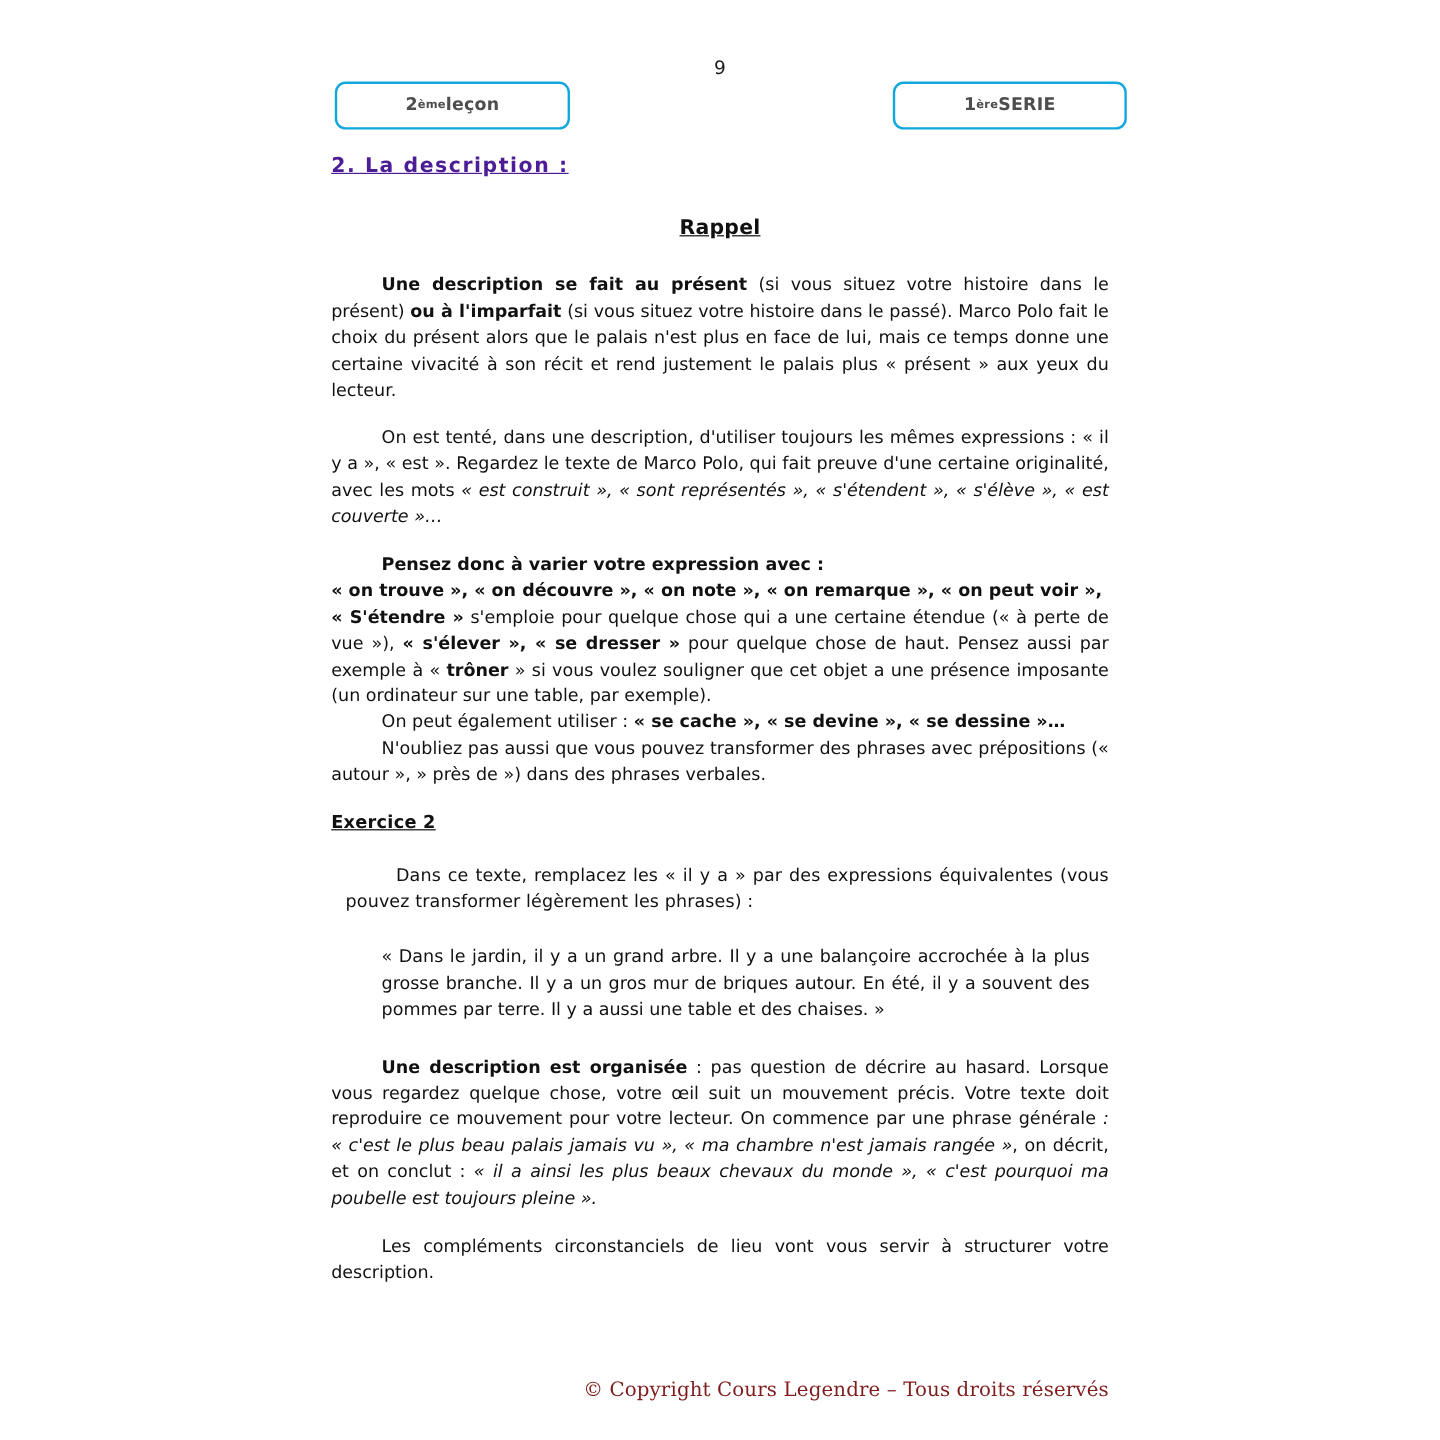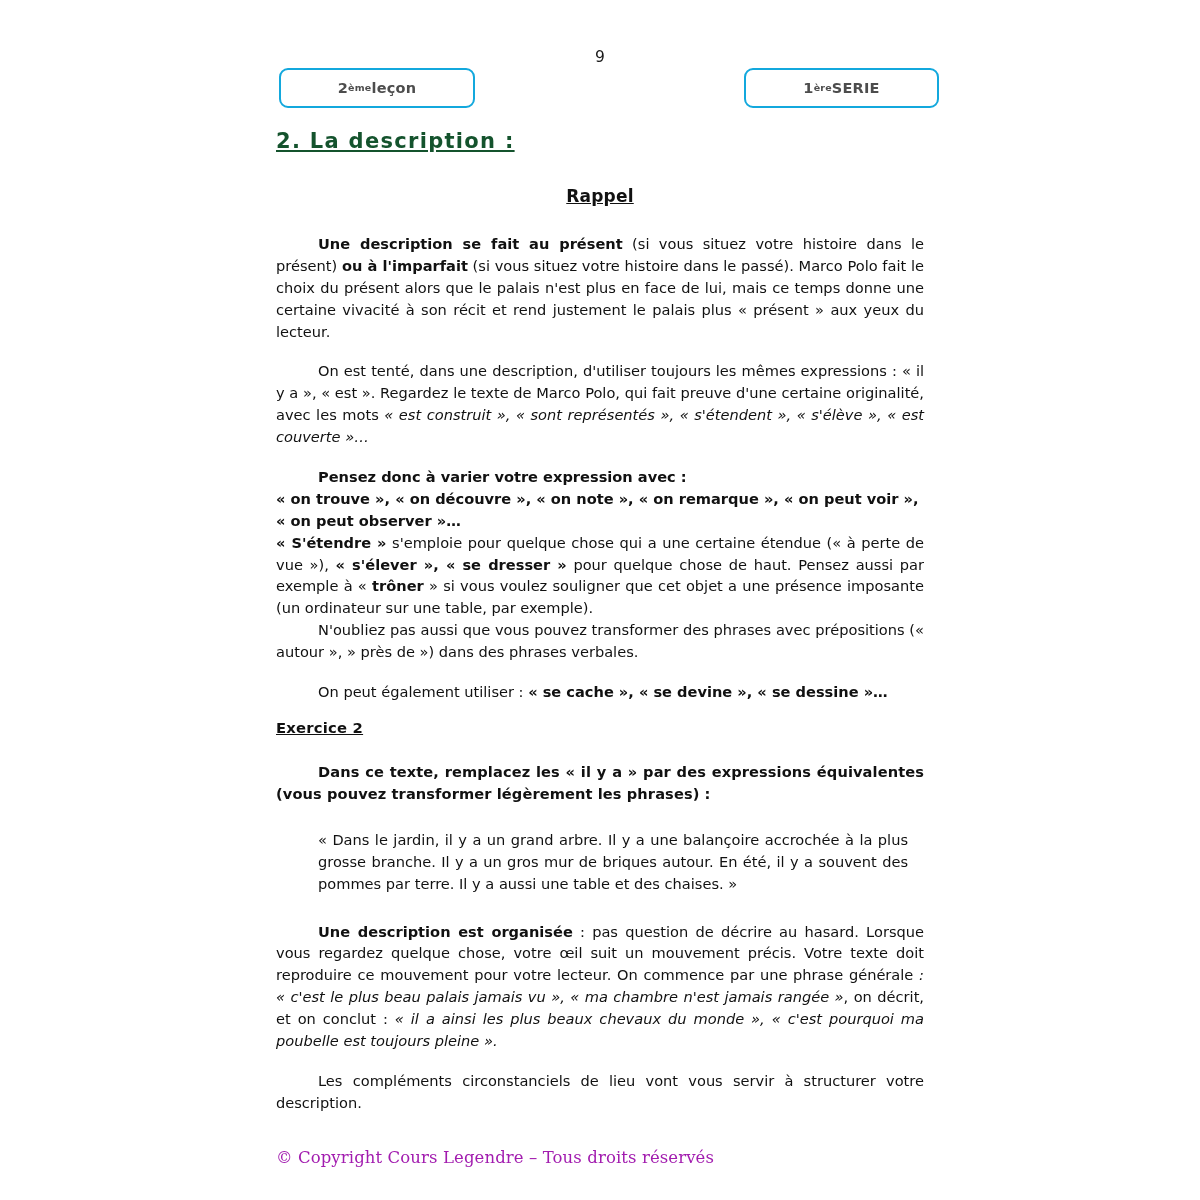--- a/index.html
+++ b/index.html
@@ -75,23 +75,23 @@
     top: 126px;
     left: 276px;
     width: 648px;
     font-size: 14.6px;
     line-height: 1.50;
     color: #111111;
   }
 
   h1.section-title {
     margin: 0 0 26px 0;
-    font-size: 21px;
-    font-weight: bold;
-    color: #14532d;
+    font-size: 17px;
+    font-weight: bold;
+    color: #4c1d95;
     text-decoration: underline;
     letter-spacing: 1.3px;
     font-family: "DejaVu Sans", "Liberation Sans", sans-serif;
   }
 
   .rappel {
     margin: 0 0 24px 0;
     text-align: center;
     font-weight: bold;
     font-size: 17px;
@@ -114,43 +114,44 @@
 
   h2.exercice {
     margin: 14px 0 22px 0;
     font-size: 14.8px;
     font-weight: bold;
     text-decoration: underline;
     letter-spacing: 0.2px;
   }
 
   p.instruction {
-    margin: 0 0 24px 0;
+    margin: 0 0 24px 12px;
     text-align: justify;
-    font-weight: bold;
+    font-weight: normal;
     text-indent: 42px;
     letter-spacing: 0.1px;
   }
   p.quote-block {
     margin: 0 16px 26px 0;
     text-align: justify;
     padding-left: 42px;
   }
 
   
   .footer {
     position: absolute;
     top: 1148px;
     left: 276px;
     width: 648px;
     font-family: "DejaVu Serif", "Liberation Serif", serif;
     font-size: 16.5px;
-    color: #a21caf;
+    color: #7f1d1d;
     letter-spacing: 0.1px;
     white-space: nowrap;
+    text-align: right;
   }
 </style>
 </head>
 <body>
 
 <div class="page">
 
   <div class="page-number">9</div>
 
   <div class="header-row">
@@ -176,28 +177,27 @@
     <div class="rappel">Rappel</div>
 
     <p class="body indent"><span class="b">Une description se fait au présent</span><span> (si vous situez votre histoire dans le présent) </span><span class="b">ou à l'imparfait</span><span> (si vous situez votre histoire dans le passé). Marco Polo fait le choix du présent alors que le palais n'est plus en face de lui, mais ce temps donne une certaine vivacité à son récit et rend justement le palais plus « présent » aux yeux du lecteur.</span></p>
 
     <p class="body indent"><span>On est tenté, dans une description, d'utiliser toujours les mêmes expressions : « il y a », « est ». Regardez le texte de Marco Polo, qui fait preuve d'une certaine originalité, avec les mots </span><span class="i">« est construit », « sont représentés », « s'étendent », « s'élève », « est couverte »…</span></p>
 
     <p class="body tight indent"><span class="b">Pensez donc à varier votre expression avec :</span></p>
 
     <p class="body tight noindent"><span class="b">« on trouve », « on découvre », « on note », « on remarque », « on peut voir »,</span></p>
 
-    <p class="body tight noindent"><span class="b">« on peut observer »…</span></p>
 
     <p class="body tight noindent"><span class="b">« S'étendre »</span><span> s'emploie pour quelque chose qui a une certaine étendue (« à perte de vue »), </span><span class="b">« s'élever », « se dresser »</span><span> pour quelque chose de haut. Pensez aussi par exemple à « </span><span class="b">trôner</span><span> » si vous voulez souligner que cet objet a une présence imposante (un ordinateur sur une table, par exemple).</span></p>
 
+    <p class="body tight indent"><span>On peut également utiliser : </span><span class="b">« se cache », « se devine », « se dessine »…</span></p>
+
     <p class="body indent">N'oubliez pas aussi que vous pouvez transformer des phrases avec prépositions (« autour », » près de ») dans des phrases verbales.</p>
 
-    <p class="body tight indent"><span>On peut également utiliser : </span><span class="b">« se cache », « se devine », « se dessine »…</span></p>
-
     <h2 class="exercice">Exercice 2</h2>
 
     <p class="instruction">Dans ce texte, remplacez les « il y a » par des expressions équivalentes (vous pouvez transformer légèrement les phrases) :</p>
 
     <p class="quote-block">« Dans le jardin, il y a un grand arbre. Il y a une balançoire accrochée à la plus grosse branche. Il y a un gros mur de briques autour. En été, il y a souvent des pommes par terre. Il y a aussi une table et des chaises. »</p>
 
     <p class="body indent"><span class="b">Une description est organisée</span><span> : pas question de décrire au hasard. Lorsque vous regardez quelque chose, votre œil suit un mouvement précis. Votre texte doit reproduire ce mouvement pour votre lecteur. On commence par une phrase générale</span><span class="i"> : « c'est le plus beau palais jamais vu », « ma chambre n'est jamais rangée »</span><span>, on décrit, et on conclut : </span><span class="i">« il a ainsi les plus beaux chevaux du monde », « c'est pourquoi ma poubelle est toujours pleine ».</span></p>
 
     <p class="body indent">Les compléments circonstanciels de lieu vont vous servir à structurer votre description.</p>
 

